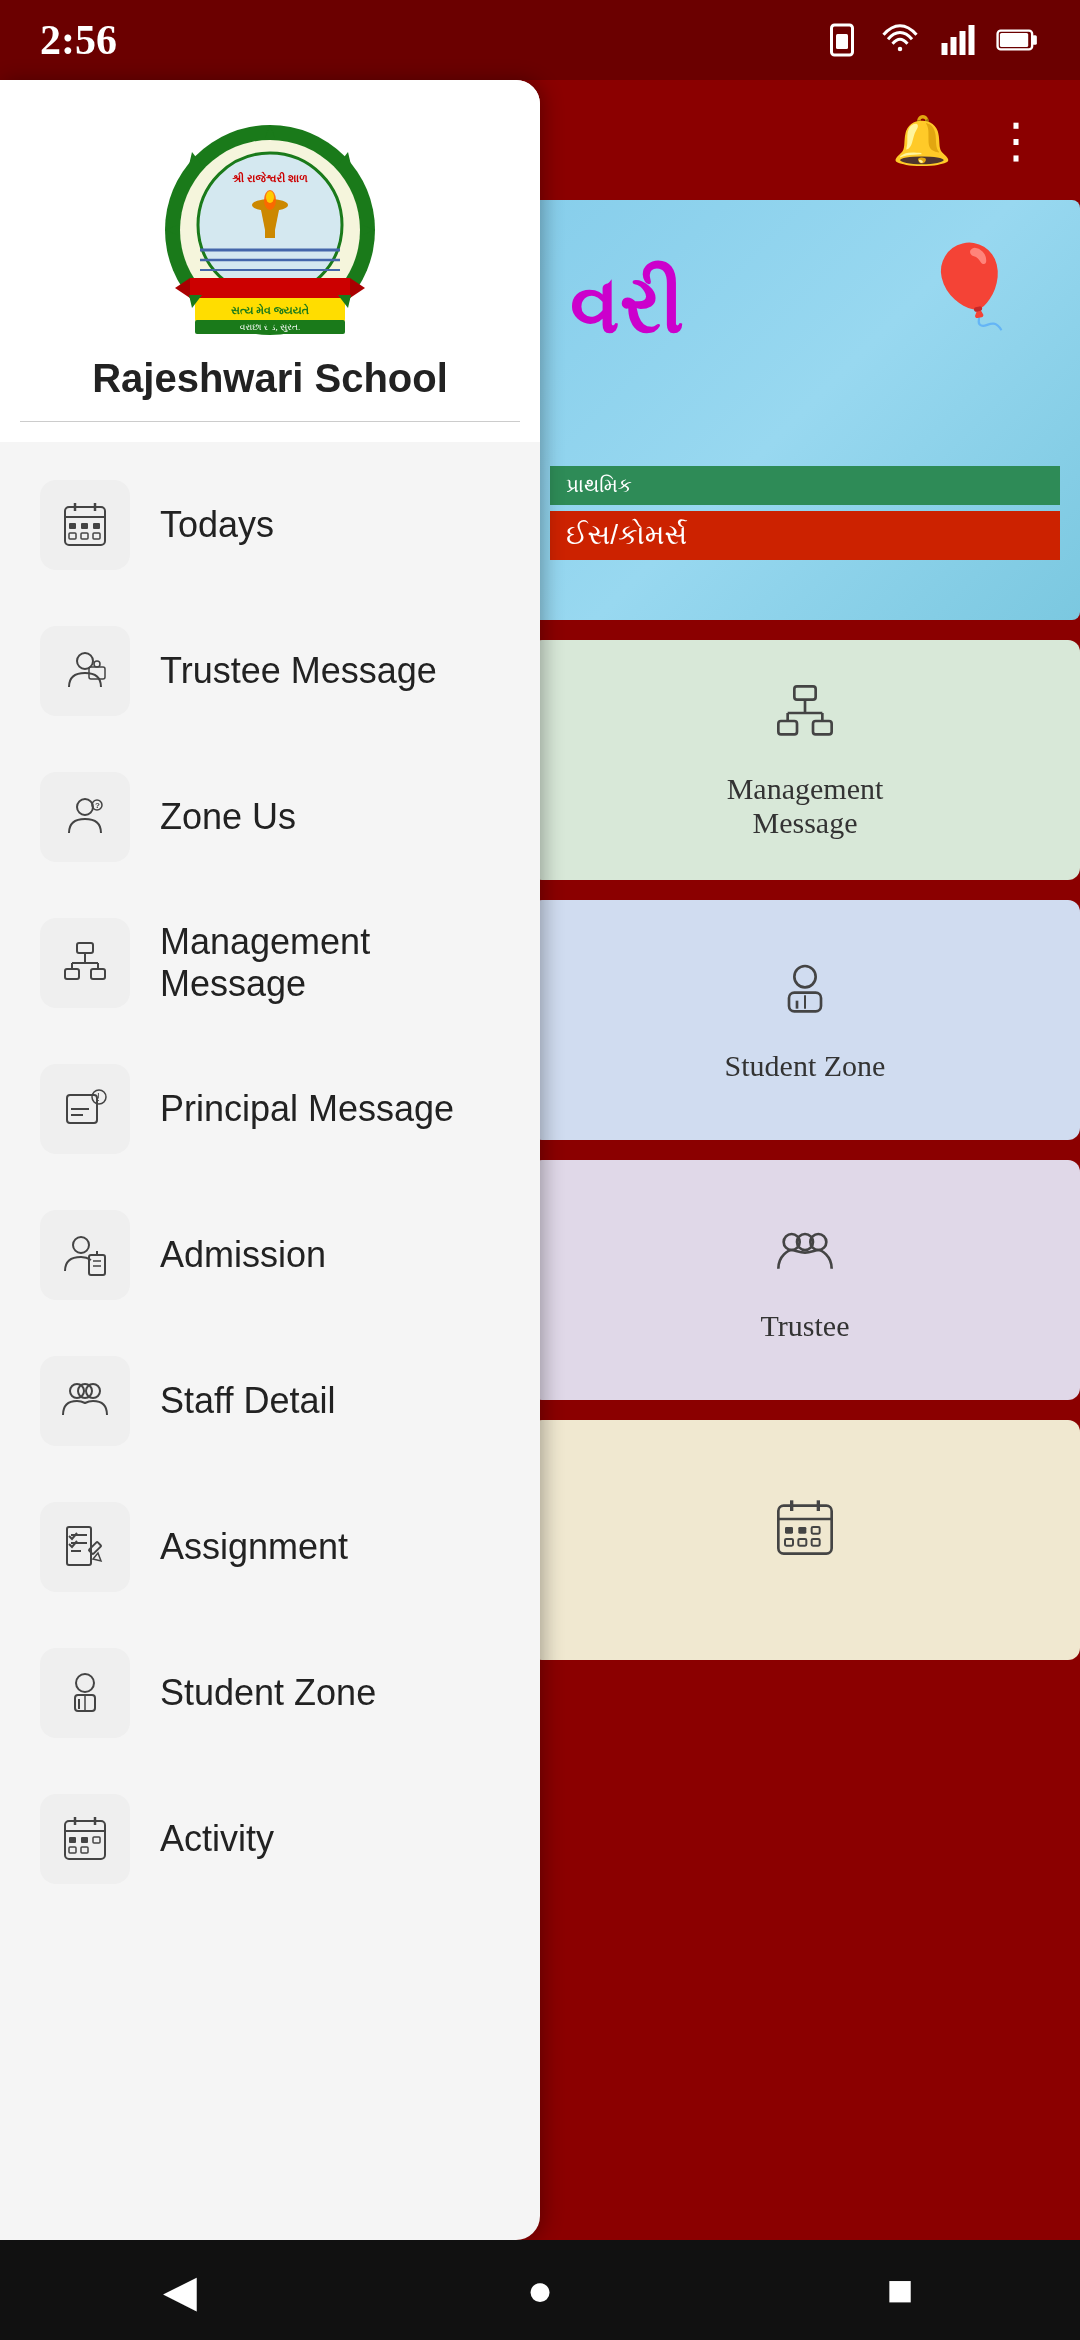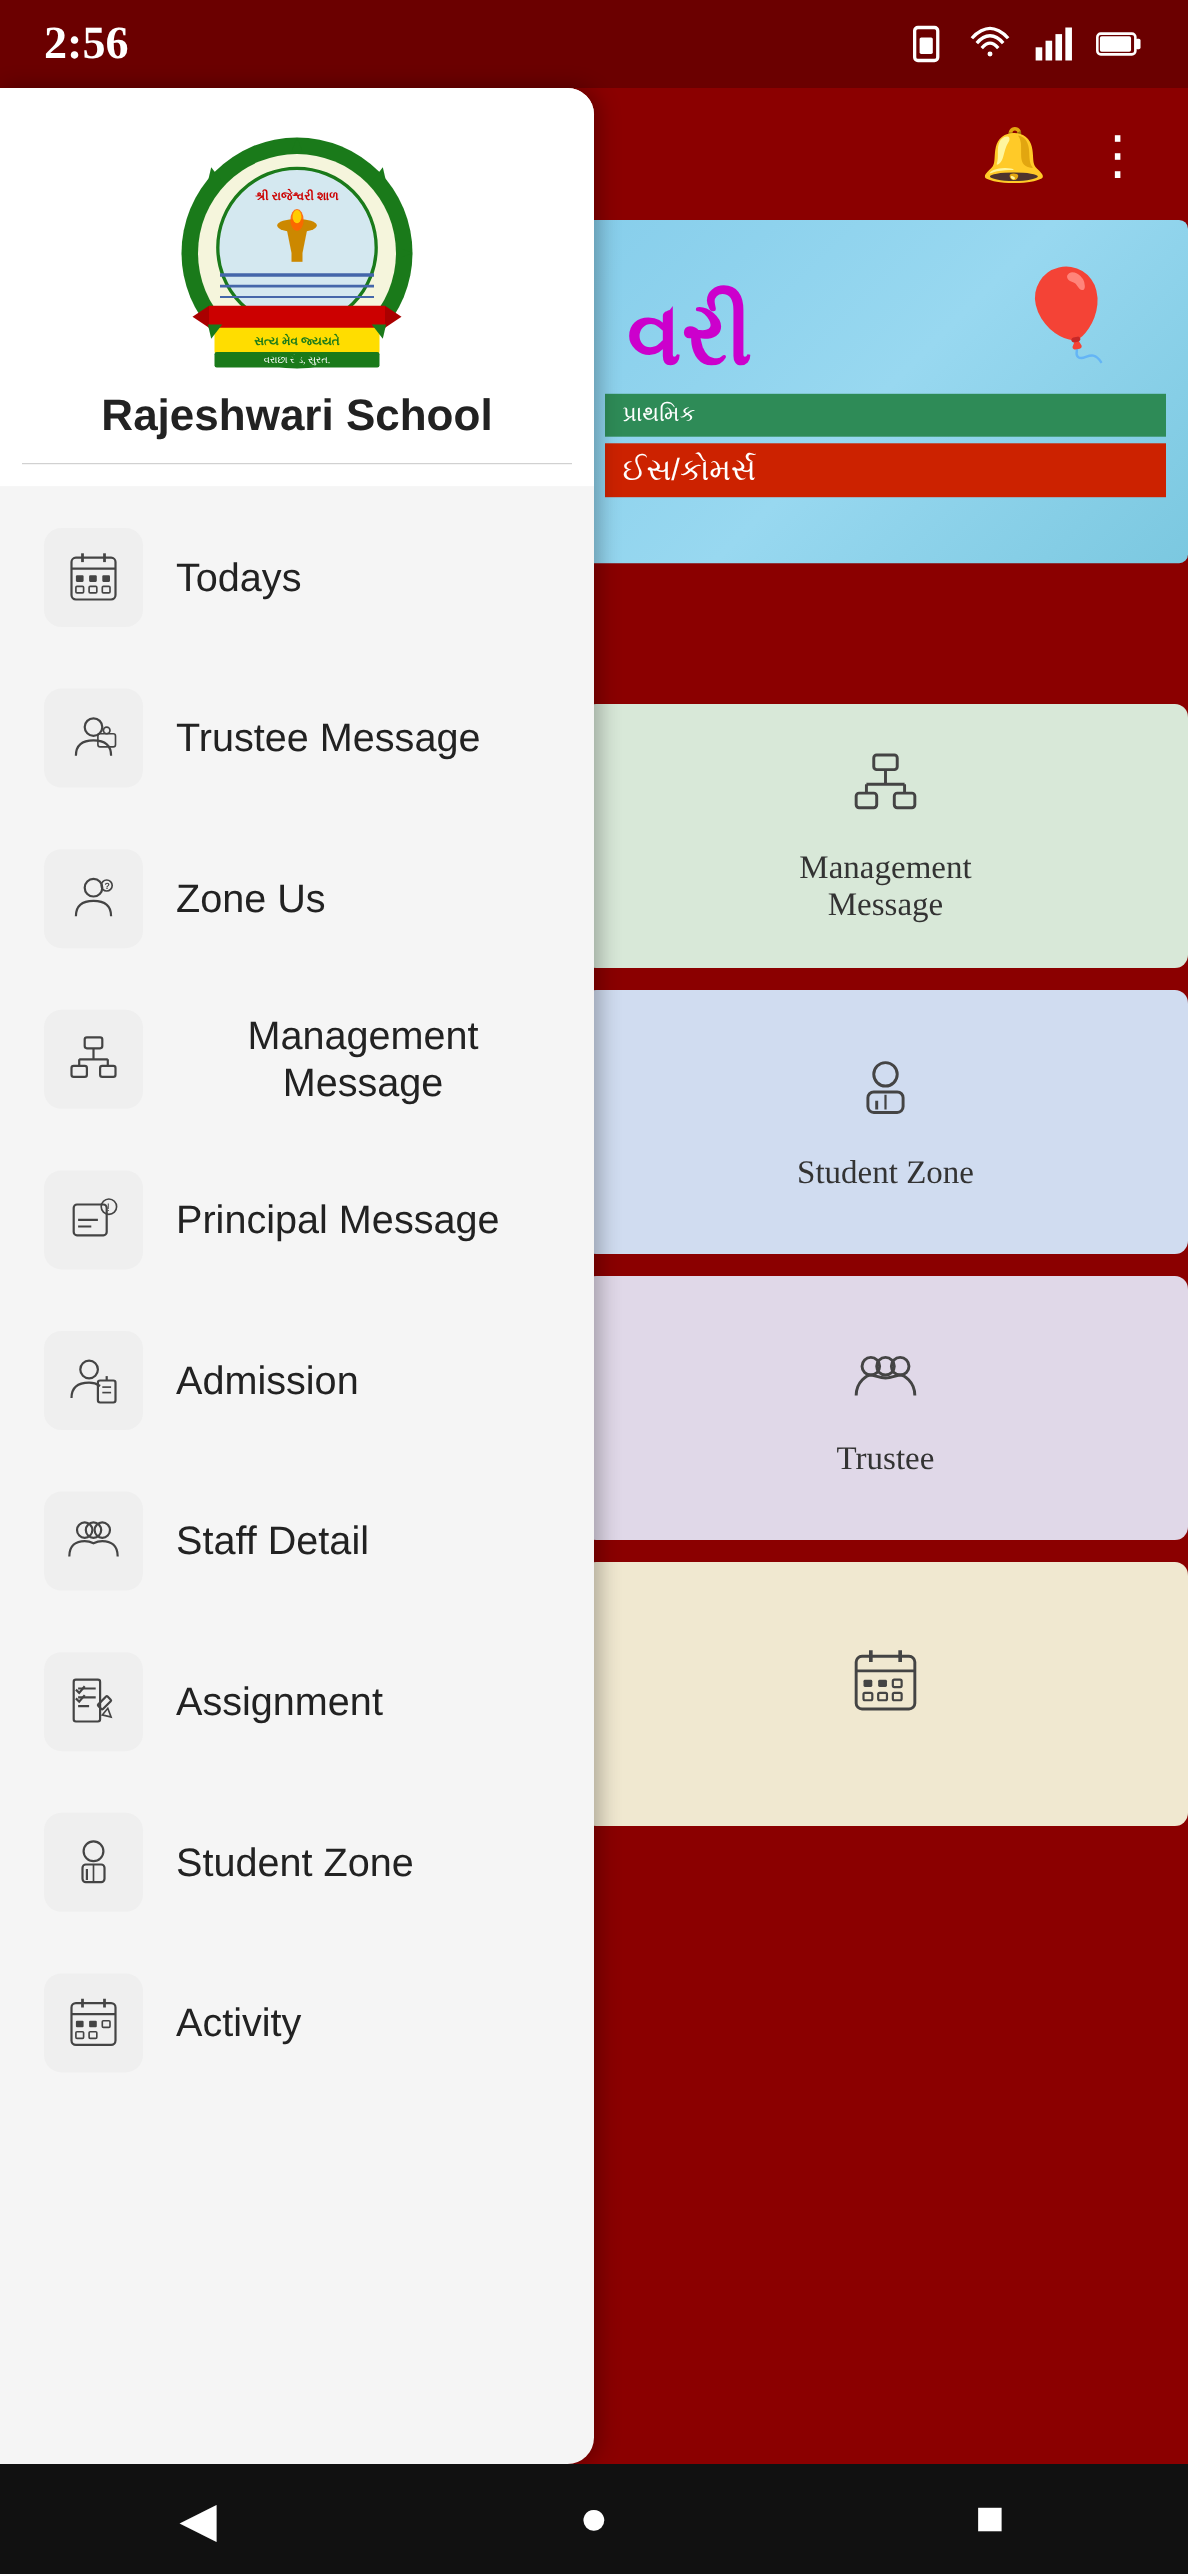--- a/index.html
+++ b/index.html
@@ -73,21 +73,21 @@
       color: white;
       font-size: 48px;
     }
 
     
     .banner-area {
       position: absolute;
       top: 200px;
       left: 530px;
       right: 0;
-      height: 312px;
+      height: 420px;
       background: linear-gradient(135deg, #87CEEB 0%, #98D8F0 50%, #7BC8E0 100%);
       overflow: hidden;
       border-radius: 8px;
     }
     .banner-text {
       position: absolute;
       top: 60px;
       left: 40px;
       font-size: 80px;
       font-weight: 900;
@@ -190,21 +190,20 @@
       width: 100%;
       height: 1px;
       background: #CCCCCC;
       margin-top: 16px;
     }
 
     
     .menu-list {
       background: #F5F5F5;
       padding: 10px 0;
-      text-align: center;
     }
 
     .menu-item {
       display: flex;
       align-items: center;
       padding: 28px 40px;
       cursor: pointer;
       transition: background 0.2s;
       gap: 30px;
     }

